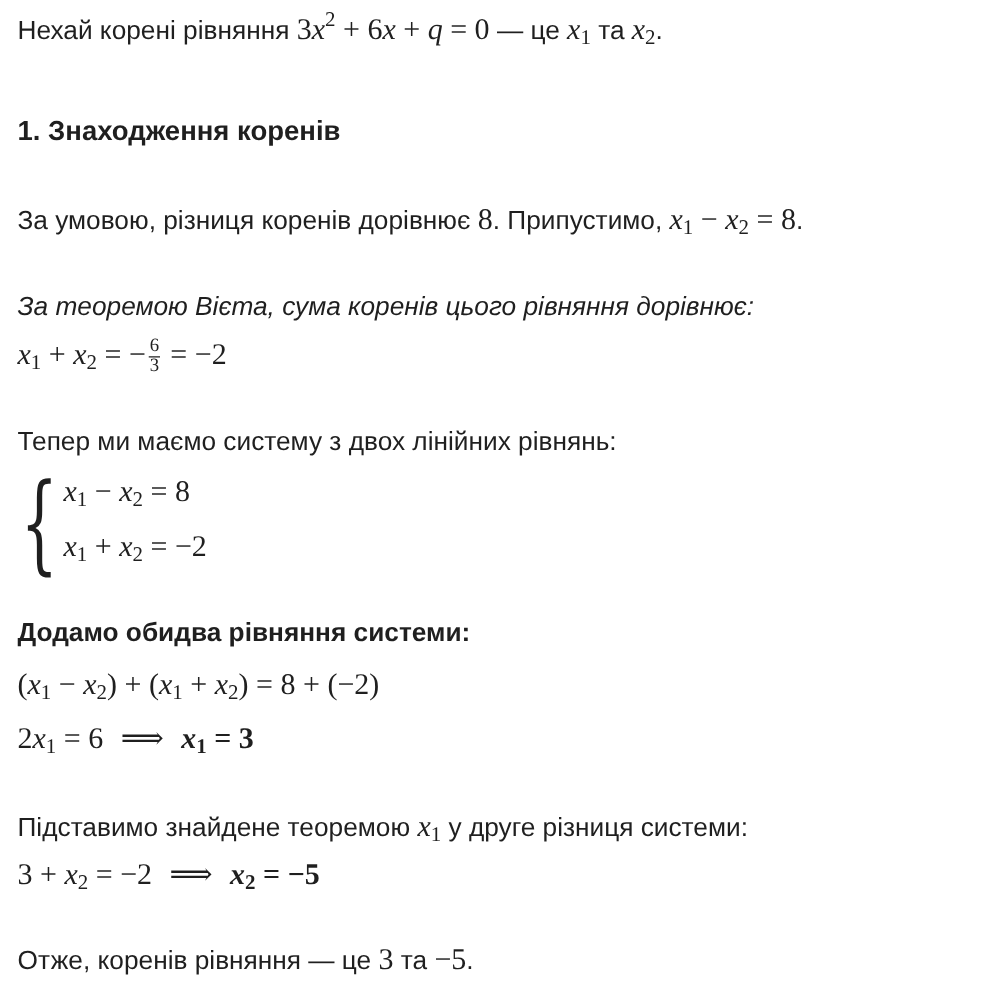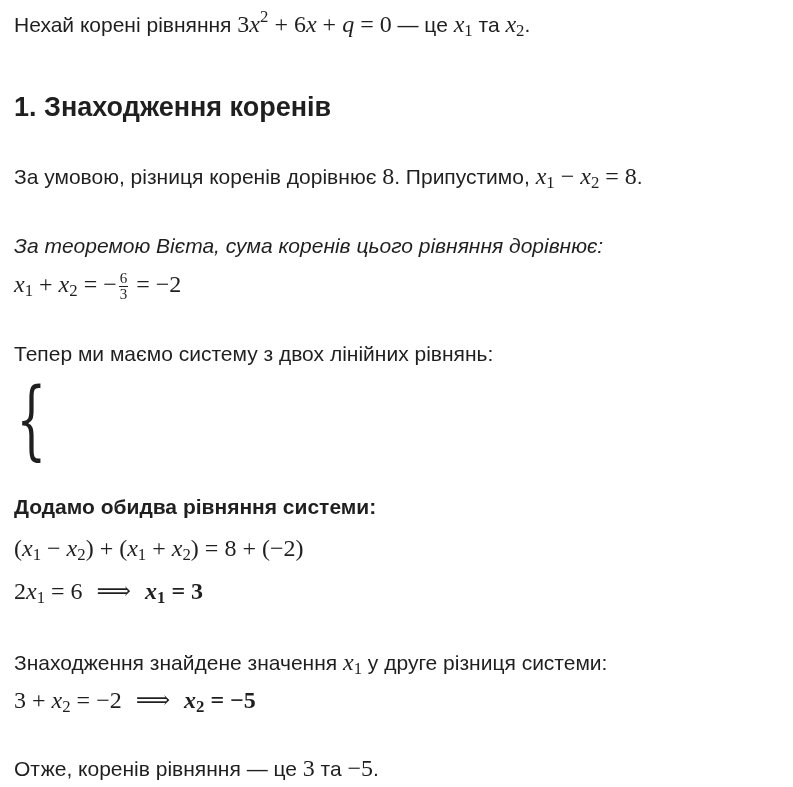--- a/index.html
+++ b/index.html
@@ -9,21 +9,21 @@
       color: #1f1f1f;
       position: relative;
     }
     .line { position: absolute; left: 14px; white-space: nowrap; font-size: 21px; line-height: 28px; }
     .math { font-family: "Liberation Serif", "DejaVu Serif", serif; font-size: 24px; }
     .mi { font-style: italic; }
     .bold { font-weight: bold; }
     sub { font-size: 0.7em; vertical-align: -0.25em; font-style: normal; }
     sup { font-size: 0.7em; vertical-align: 0.6em; font-style: normal; line-height: 0; }
     .op { margin: 0 6px; }
-    h2 { position: absolute; left: 14px; top: 92px; margin: 0; font-size: 27px; font-weight: bold; color: #1f1f1f; white-space: nowrap; }
+    h2 { position: absolute; left: 14px; top: 92px; margin: 0; font-size: 22px; font-weight: bold; color: #1f1f1f; white-space: nowrap; }
     .frac { display: inline-flex; flex-direction: column; vertical-align: middle; font-size: 15px; line-height: 15px; text-align: center; margin: 0 2px; }
     .frac .num { border-bottom: 1px solid #1f1f1f; padding: 0 1px; }
     .system { position: absolute; left: 14px; top: 376px; display: flex; align-items: center; }
     .brace { font-family: "DejaVu Serif", serif; font-size: 86px; line-height: 86px; transform: scaleX(0.55); margin-right: -8px; margin-left: -10px; color: #1f1f1f; }
     .sys-rows { display: flex; flex-direction: column; gap: 6px; }
     .sys-row { font-family: "Liberation Serif", "DejaVu Serif", serif; font-size: 24px; line-height: 32px; white-space: nowrap; }
   </style>
 </head>
 <body>
 
@@ -41,32 +41,36 @@
 <div class="line math" style="top:270px;">
   <span class="mi">x</span><sub>1</sub><span class="op">+</span><span class="mi">x</span><sub>2</sub><span class="op">=</span><span>−</span><span class="frac">
       <span class="num">6</span>
       <span>3</span>
     </span><span class="op">=</span><span>−2</span>
 </div>
 
 <div class="line" style="top:340px;text-align:center;">Тепер ми маємо систему з двох лінійних рівнянь:</div>
 <div class="system">
   <span class="brace">{</span>
+  <div class="sys-rows">
+    <div class="sys-row"><span class="mi">x</span><sub>1</sub><span class="op">−</span><span class="mi">x</span><sub>2</sub><span class="op">=</span><span>8</span></div>
+    <div class="sys-row"><span class="mi">x</span><sub>1</sub><span class="op">+</span><span class="mi">x</span><sub>2</sub><span class="op">=</span><span>−2</span></div>
+  </div>
 </div>
 
 <div class="line" style="top:493px;font-weight:bold;">Додамо обидва рівняння системи:</div>
 <div class="line math" style="top:534px;">
   <span>(</span><span class="mi">x</span><sub>1</sub><span class="op">−</span><span class="mi">x</span><sub>2</sub><span>)</span><span class="op">+</span><span>(</span><span class="mi">x</span><sub>1</sub><span class="op">+</span><span class="mi">x</span><sub>2</sub><span>)</span><span class="op">=</span><span>8 + (−2)</span>
 </div>
 <div class="line math" style="top:577px;">
   <span>2</span><span class="mi">x</span><sub>1</sub><span class="op">=</span><span>6</span><span class="op" style="margin:0 14px;">⟹</span><span class="bold mi">x</span><sub class="bold">1</sub><span class="op bold">=</span><span class="bold">3</span>
 </div>
 
 <div class="line" style="top:648px;">
-  <span>Знаходження знайдене значення </span><span class="math"><span class="mi">x</span><sub>1</sub></span><span> у друге різниця системи:</span>
+  <span>Підставимо знайдене теоремою </span><span class="math"><span class="mi">x</span><sub>1</sub></span><span> у друге різниця системи:</span>
 </div>
 <div class="line math" style="top:686px;">
   <span>3</span><span class="op">+</span><span class="mi">x</span><sub>2</sub><span class="op">=</span><span>−2</span><span class="op" style="margin:0 14px;">⟹</span><span class="bold mi">x</span><sub class="bold">2</sub><span class="op bold">=</span><span class="bold">−5</span>
 </div>
 
 <div class="line" style="top:754px;">
   <span>Отже, коренів рівняння — це </span><span class="math">3</span><span> та </span><span class="math">−5</span><span>.</span>
 </div>
 
 </body></html>

